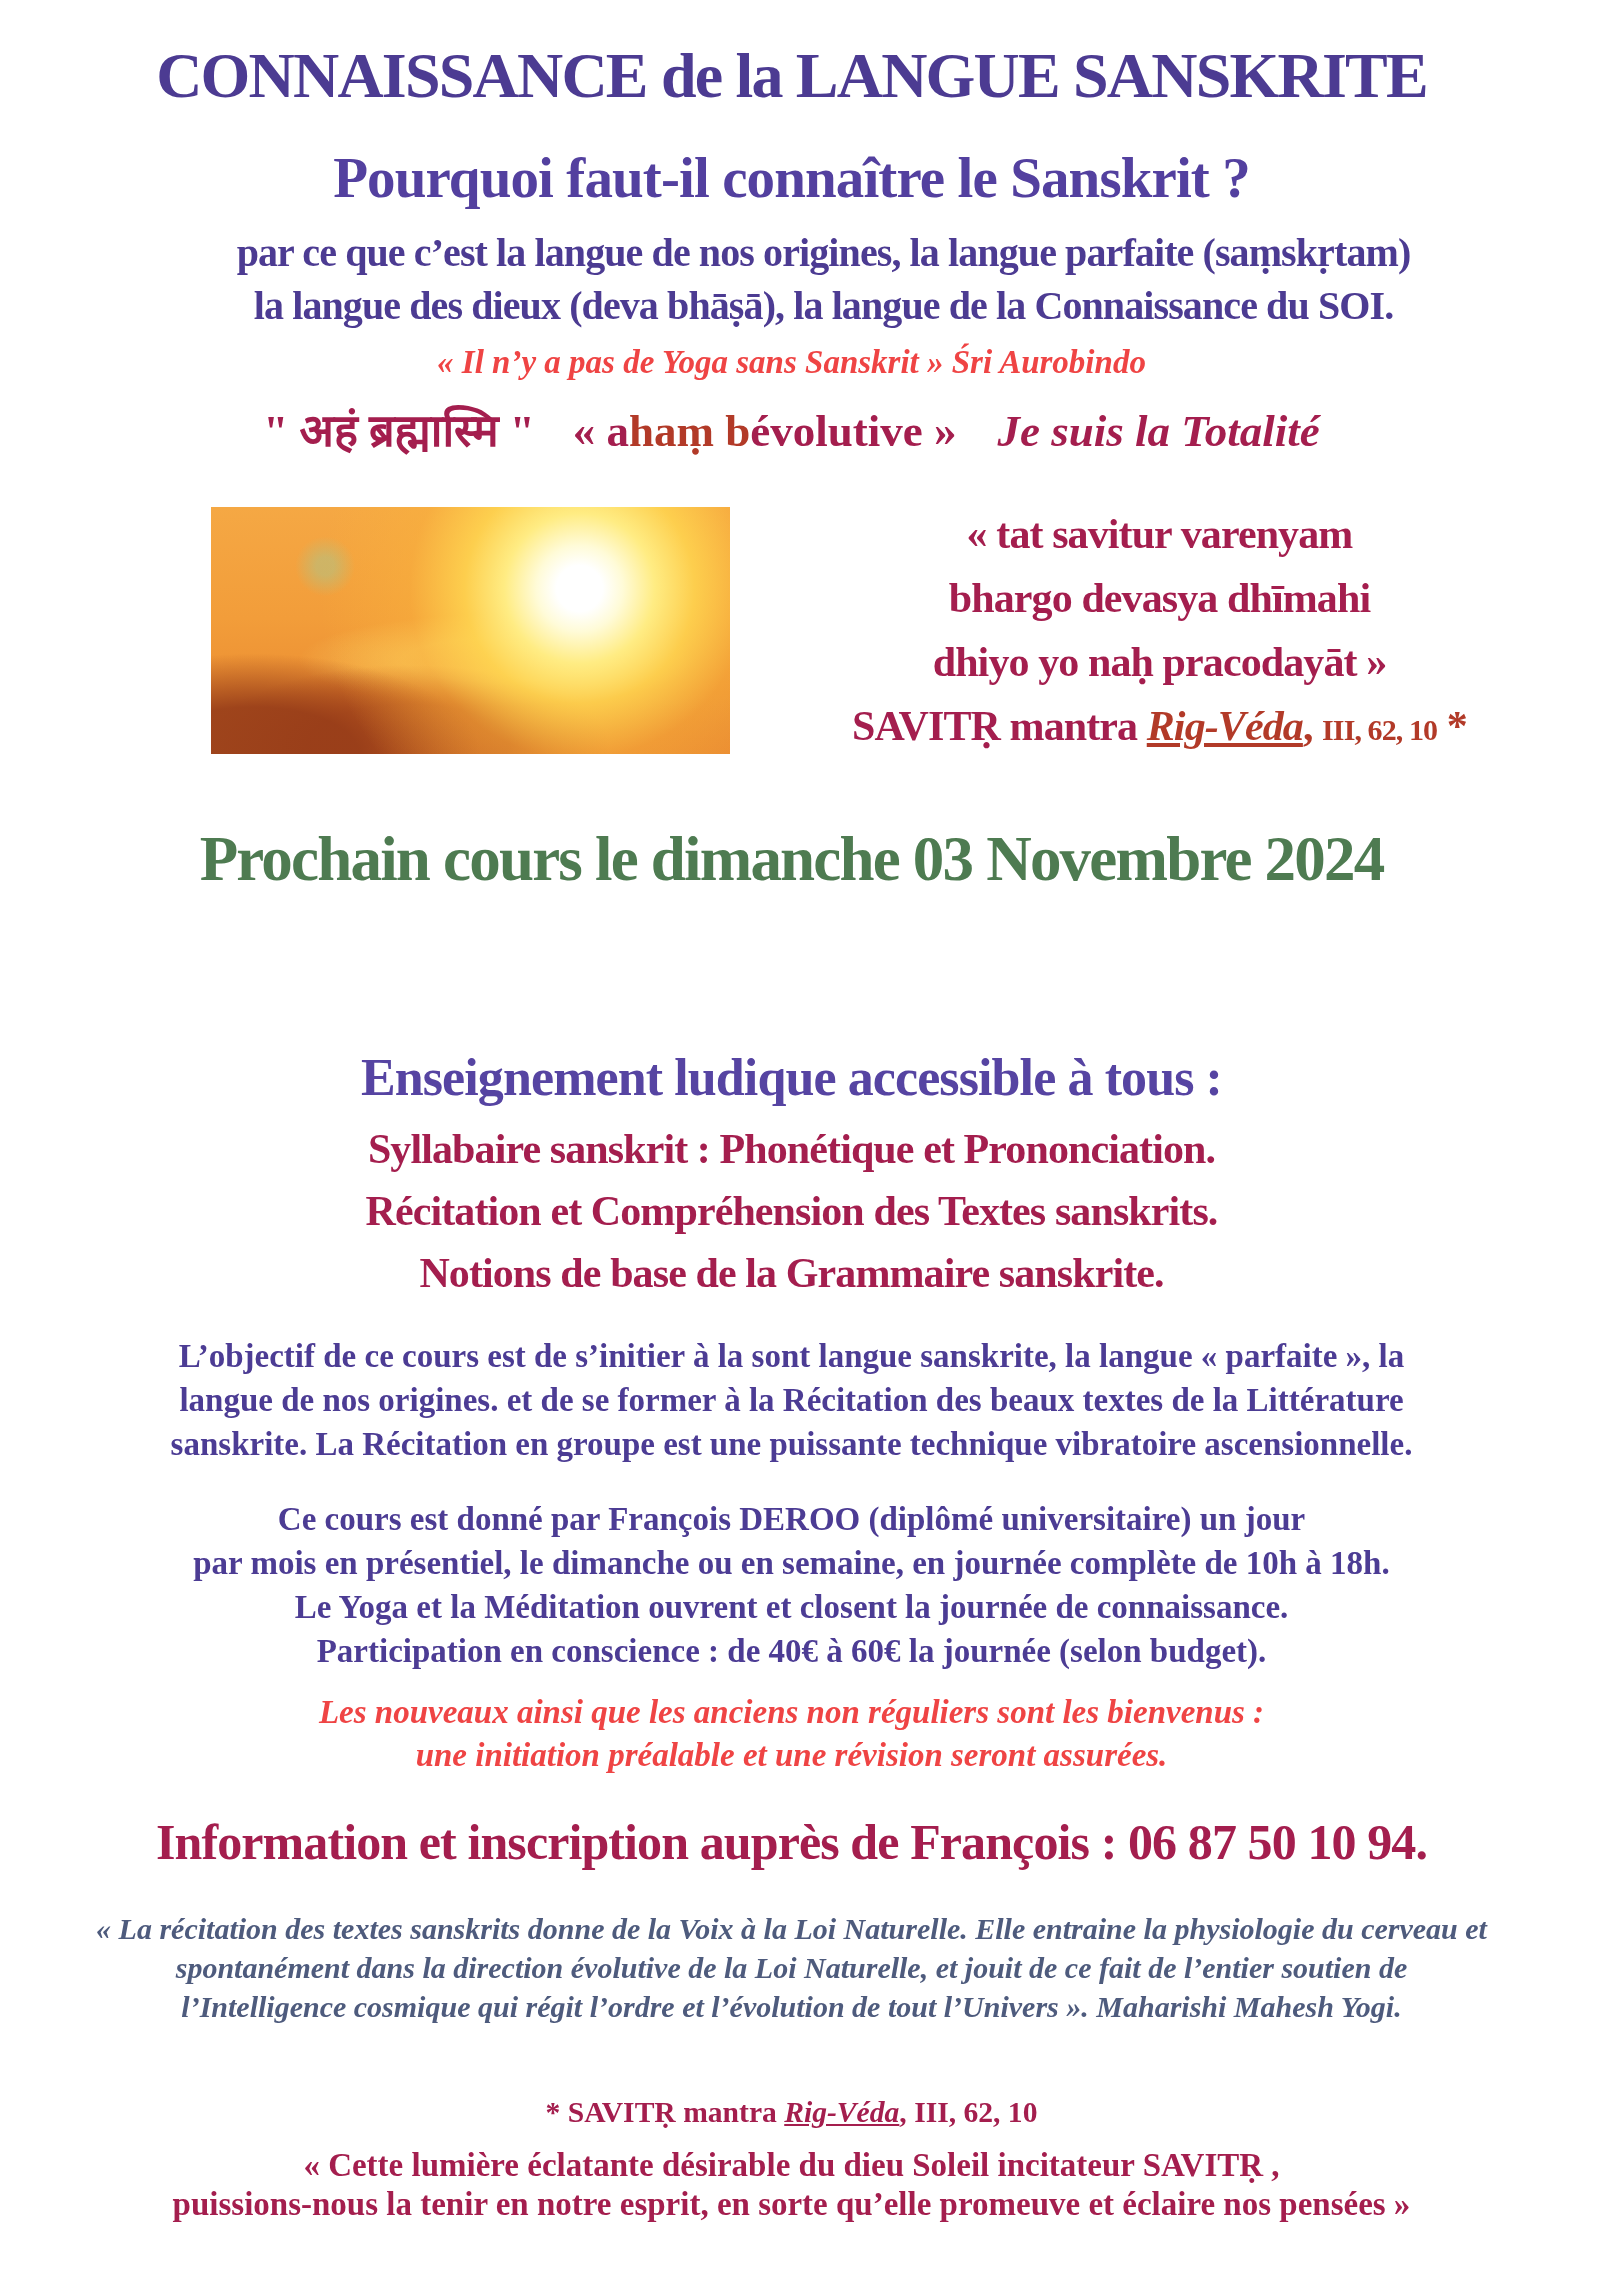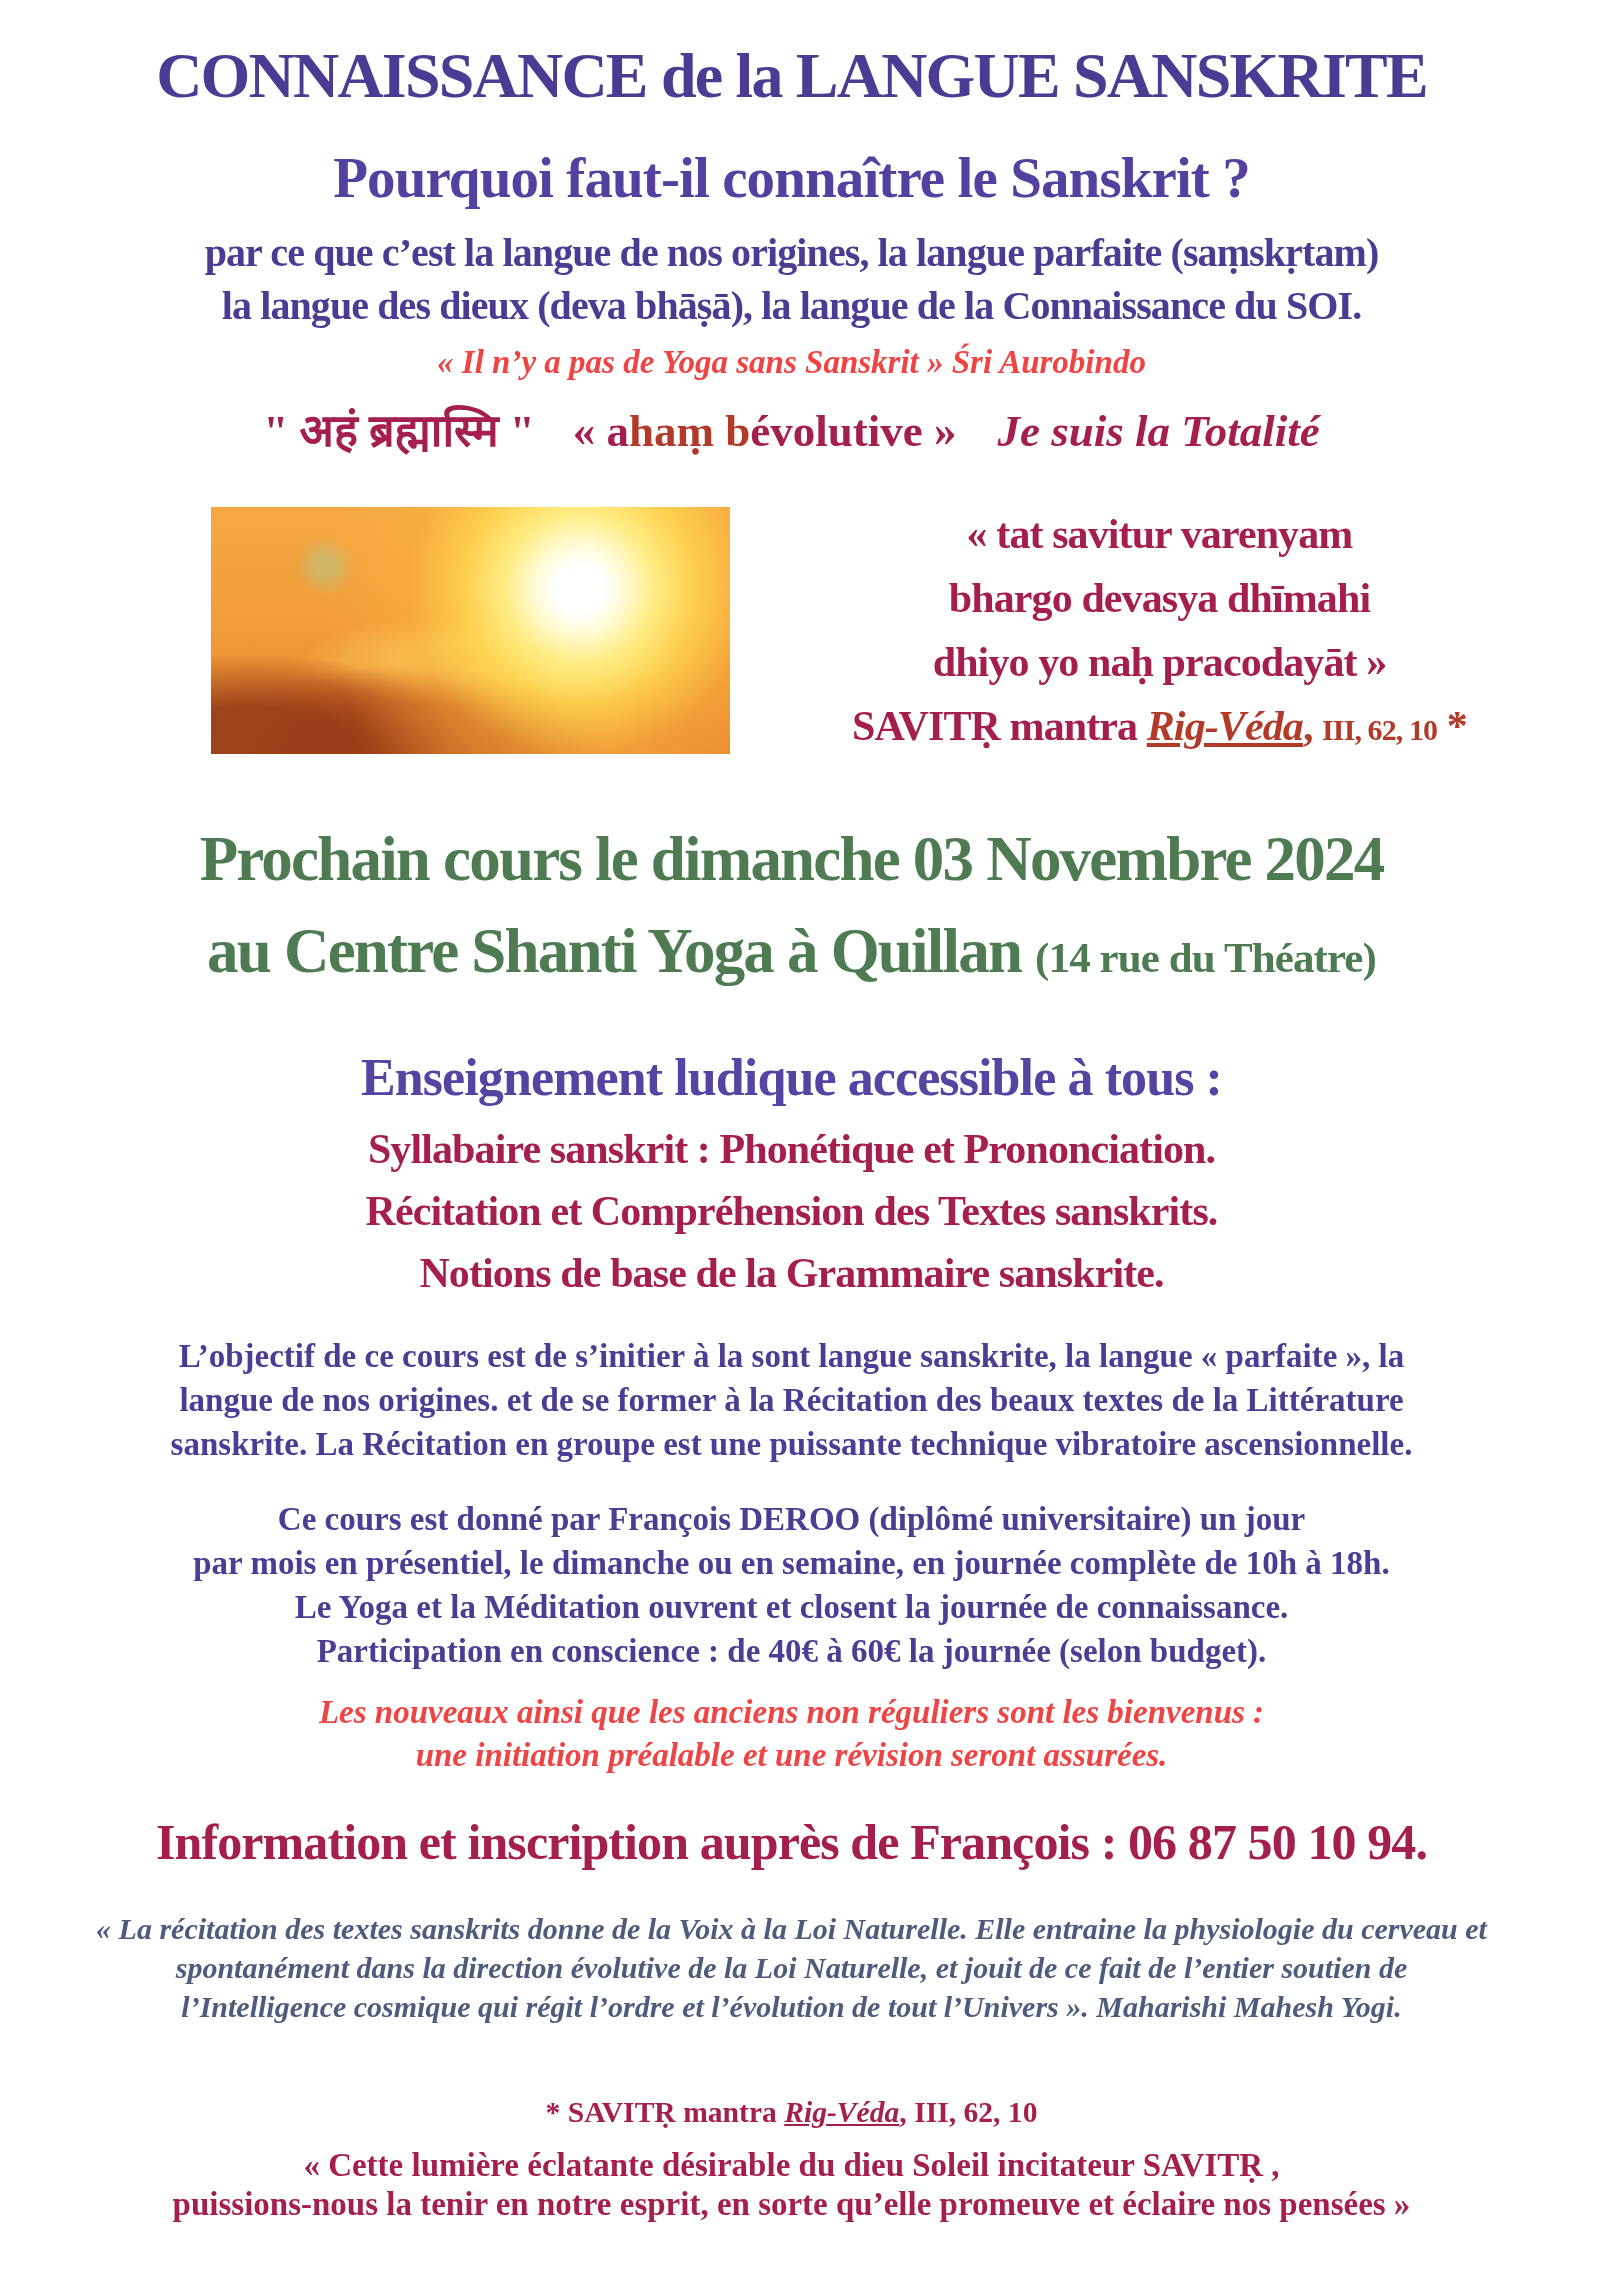--- a/index.html
+++ b/index.html
@@ -4,21 +4,21 @@
 <style>
   html,body{margin:0;padding:0;background:#ffffff;}
   .page{
     position:relative;width:1583px;height:2293px;background:#ffffff;overflow:hidden;
     font-family:"Liberation Serif","DejaVu Serif",serif;font-weight:bold;
   }
   .line{position:absolute;left:0;width:100%;text-align:center;white-space:nowrap;}
   .blk{position:absolute;left:0;width:100%;text-align:center;}
   .title{top:39px;font-size:64px;letter-spacing:-1.8px;color:#4c3b92;}
   .subtitle{top:145px;font-size:57px;letter-spacing:-0.9px;color:#53409f;}
-  .intro{top:226px;font-size:40px;line-height:53px;letter-spacing:-0.9px;color:#4c3b92;}
+  .intro{top:226px;font-size:40px;line-height:53px;letter-spacing:-0.9px;color:#4c3b92;margin-left:32px;}
   .aurobindo{top:344px;font-size:33px;font-style:italic;color:#ef4444;}
   .brahmasmi{top:398px;font-size:45px;color:#a41e4e;}
   .brahmasmi .dev{margin-right:38px;}
   .brahmasmi .brick{color:#b23a28;}
   .brahmasmi .totalite{font-style:italic;margin-left:41px;}
   .sun-photo{
     position:absolute;left:211px;top:507px;width:519px;height:247px;
     background:
       radial-gradient(circle at 22% 24%, rgba(170,198,140,0.50) 0 9px, rgba(170,198,140,0) 30px),
       radial-gradient(circle at 71% 33%, #ffffff 0 23px, #fffbd8 43px, #ffec83 75px, rgba(255,214,80,0.85) 115px, rgba(250,180,60,0.45) 170px, rgba(246,160,55,0) 260px),
@@ -72,23 +72,20 @@
     <div>« tat savitur varenyam</div>
     <div>bhargo devasya dhīmahi</div>
     <div>dhiyo yo naḥ  pracodayāt »</div>
     <div>
       <span class="src-label">SAVITṚ mantra </span><span class="brick rigveda">Rig-Véda</span><span class="brick">, </span><span class="brick ref-small">III, 62, 10</span><span class="brick"> *</span>
     </div>
   </div>
 
   <div class="blk green">
     <div>Prochain cours le dimanche 03 Novembre 2024</div>
-    <div>
-      <span>au Centre Shanti Yoga à Quillan </span><span class="paren">(14 rue du Théatre)</span>
-    </div>
   </div>
 
   <div class="line enseignement">Enseignement ludique accessible à tous :</div>
 
   <div class="blk teaching">
     <div>Syllabaire sanskrit : Phonétique et Prononciation.</div>
     <div>Récitation et Compréhension des Textes sanskrits.</div>
     <div>Notions de base de la Grammaire sanskrite.</div>
   </div>
 

